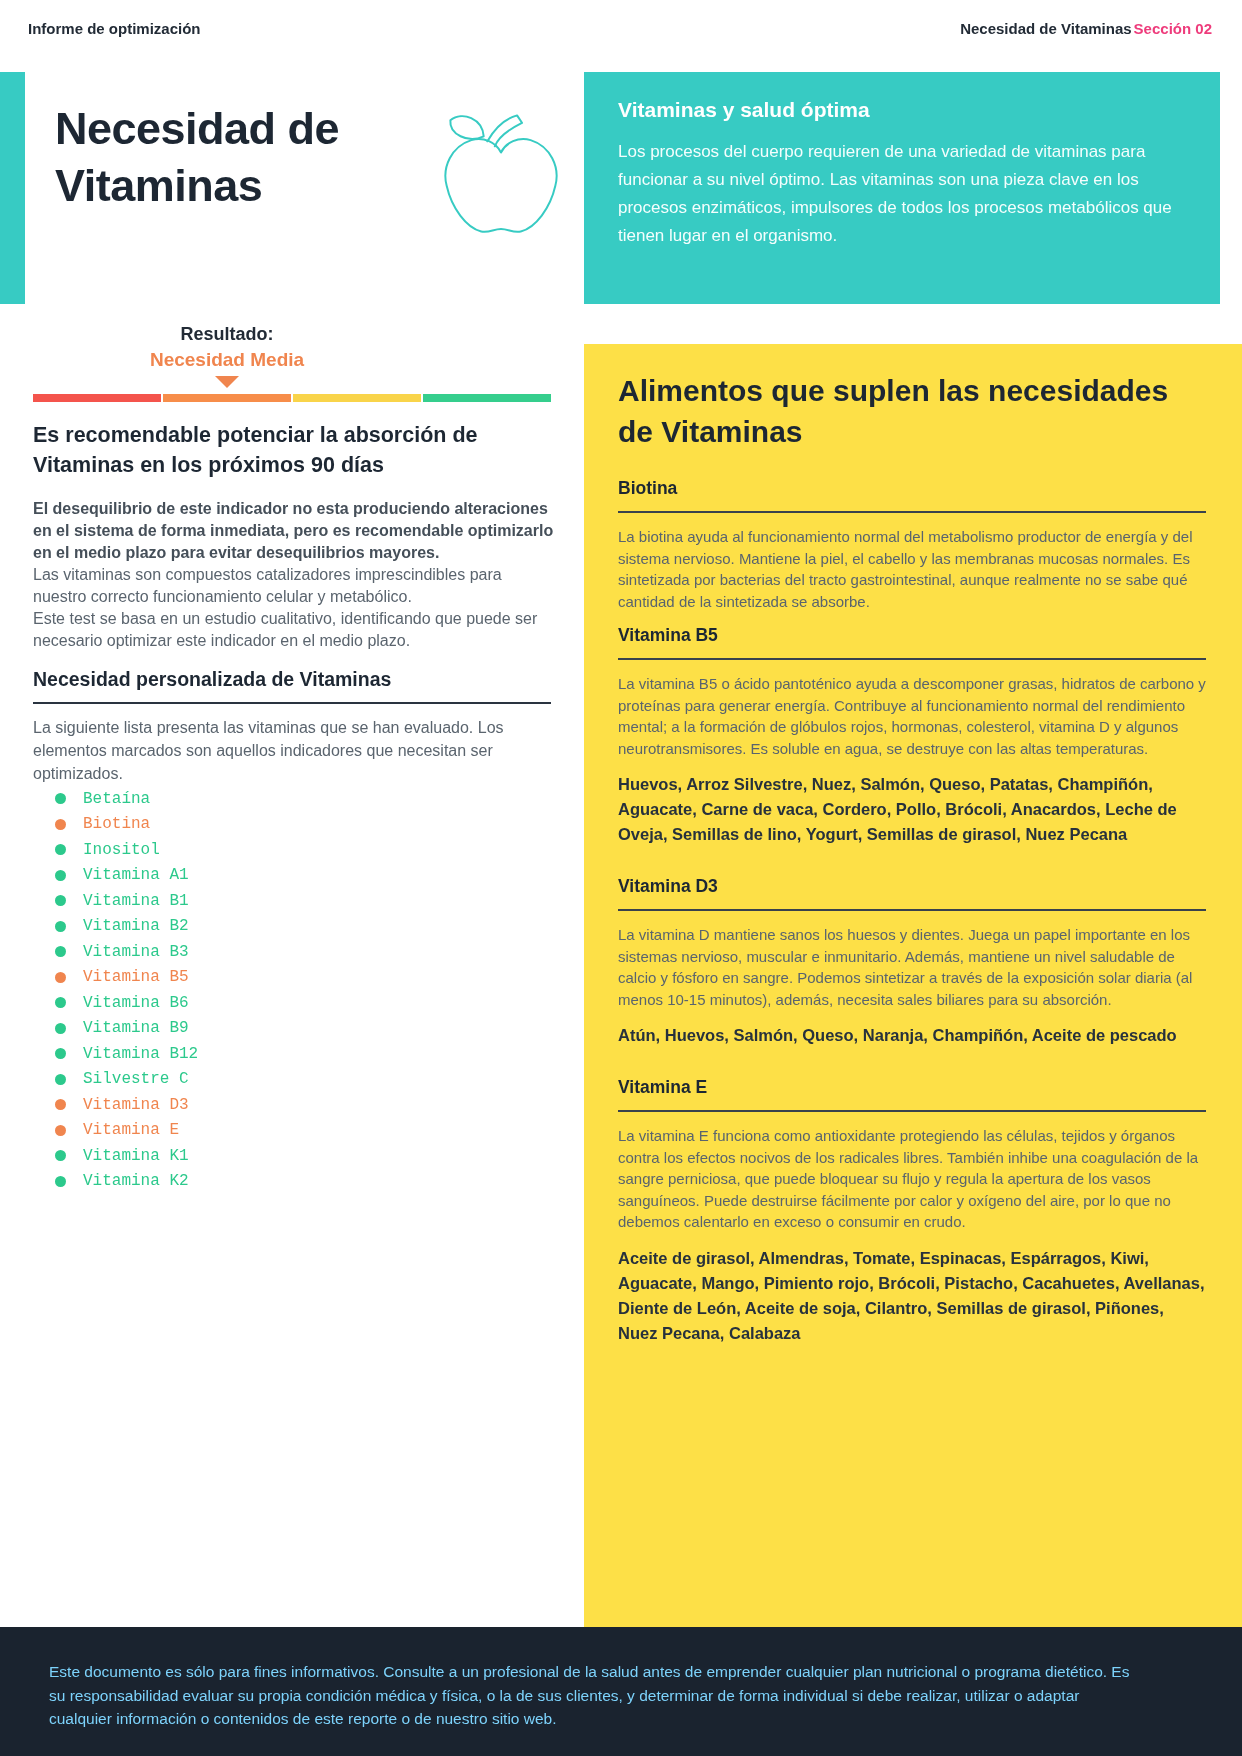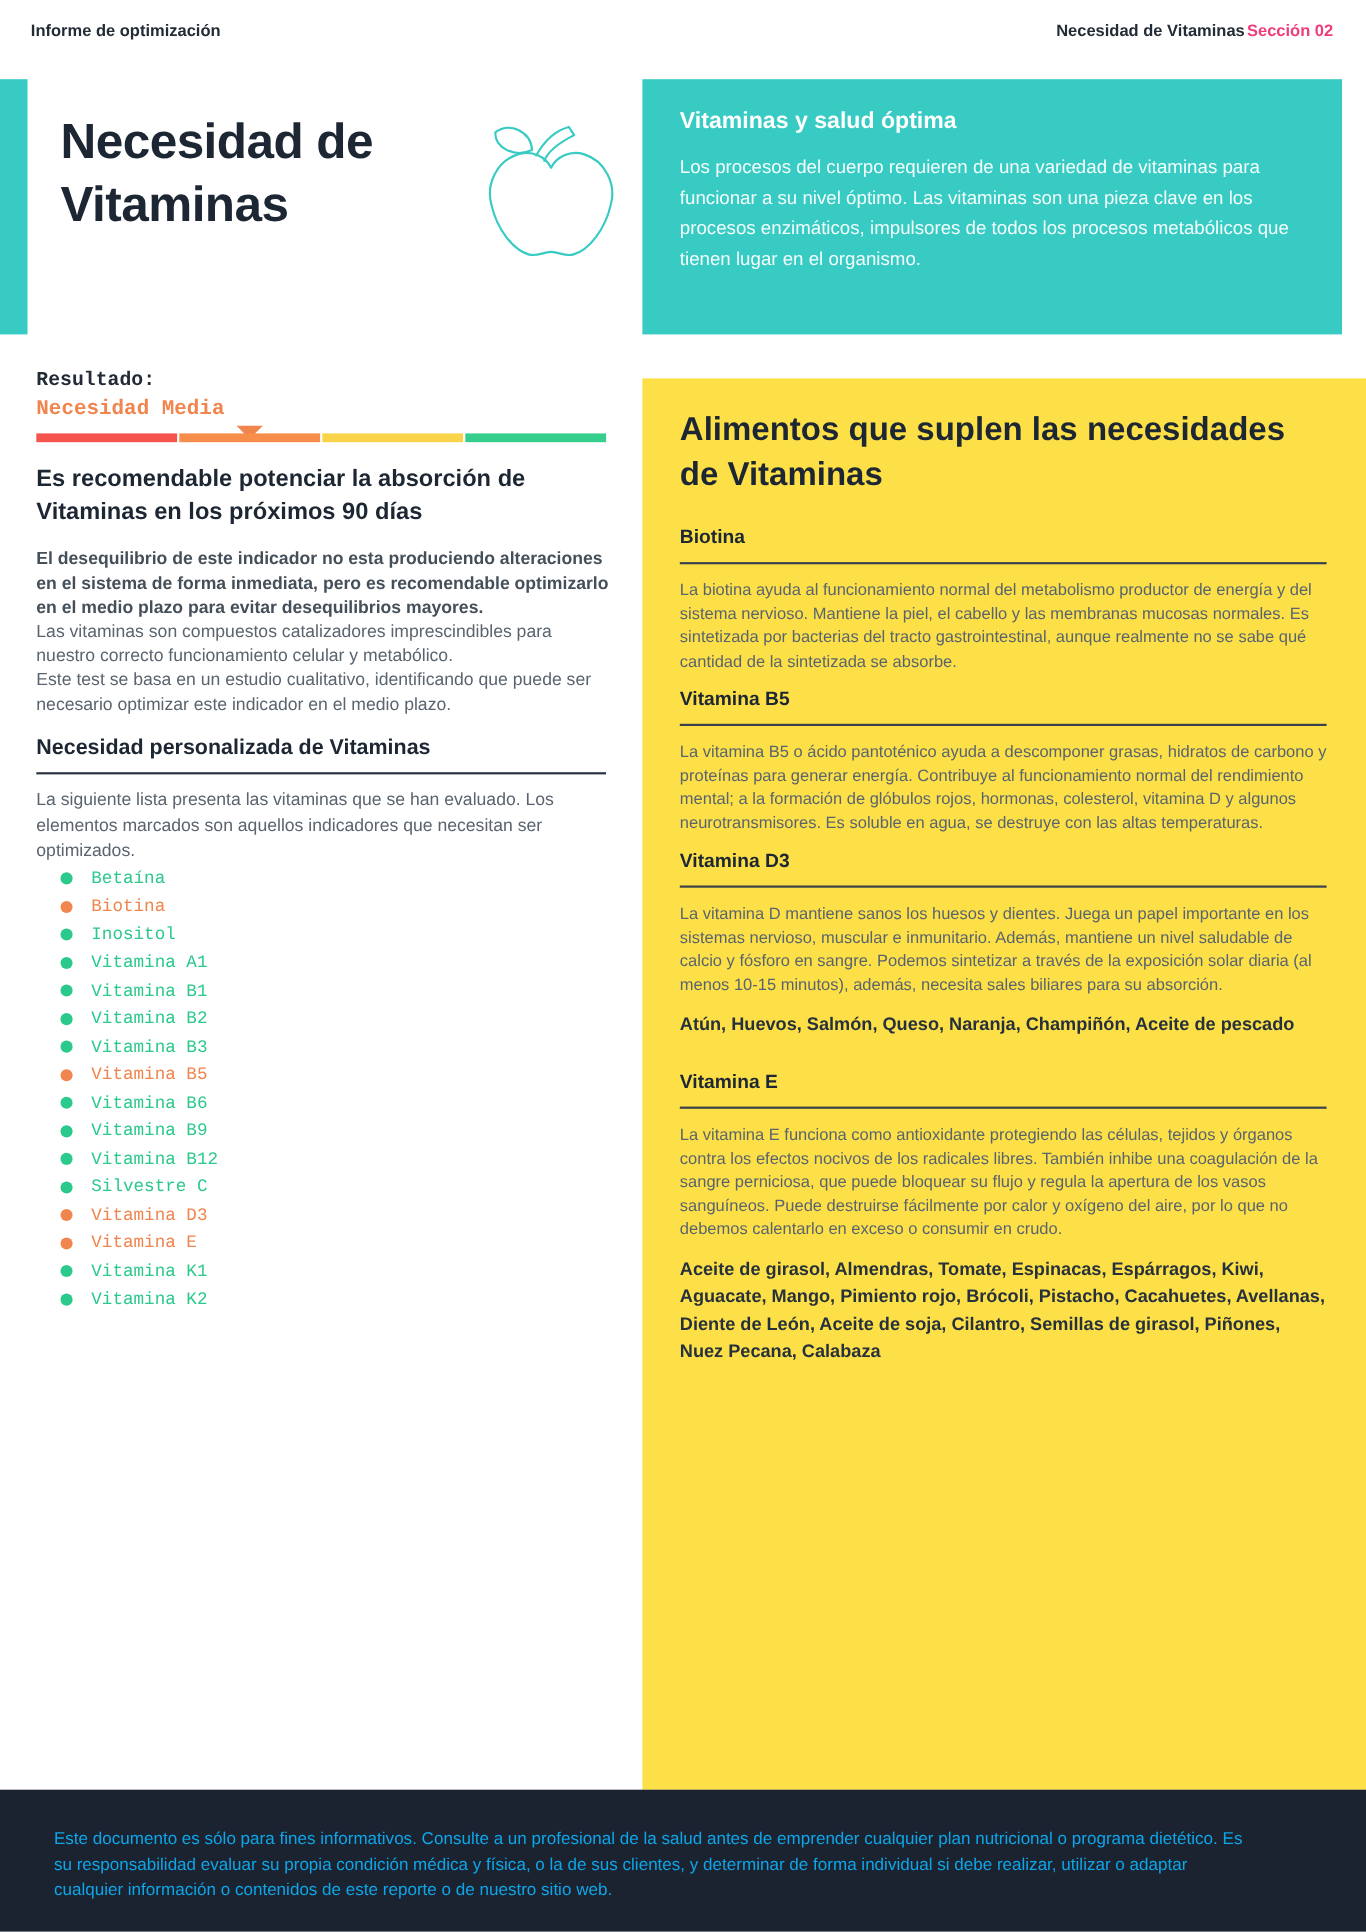--- a/index.html
+++ b/index.html
@@ -19,21 +19,21 @@
   
   .hero-title { position:absolute; left:55px; top:100px; width:380px;
     font-size:45px; line-height:57px; font-weight:800; letter-spacing:-0.5px; color:#1d2733; }
   .apple { position:absolute; left:438px; top:108px; width:126px; height:142px; }
   
   .hero-box { position:absolute; left:584px; top:72px; width:636px; height:232px;
     background:#37cbc3; color:#ffffff; padding:26px 36px 0 34px; }
   .hero-box h2 { font-size:21px; font-weight:bold; margin-bottom:16px; }
   .hero-box p { font-size:17px; line-height:28px; color:#f4fefd; }
   
-  .result-block { position:absolute; left:33px; top:336px; width:388px; text-align:left;font-family:Liberation Mono, monospace; }
+  .result-block { position:absolute; left:33px; top:324px; width:388px; text-align:center; }
   .result-label { font-size:18px; font-weight:600; color:#222b36; margin-bottom:4px; }
   .result-value { font-size:19px; font-weight:bold; color:#f0854e; }
   .result-marker { width:0; height:0; margin:5px auto 0;
     border-left:12px solid transparent; border-right:12px solid transparent;
     border-top:12px solid #f0854e; }
   .scale-bar { position:absolute; left:33px; top:394px; width:518px; height:8px;
     display:flex; gap:2px; }
   .scale-bar .seg { flex:1; }
   
   .rec-heading { position:absolute; left:33px; top:420px; width:522px;
@@ -59,21 +59,21 @@
     background:#fde047; padding:26px 36px 0 34px; }
   .foods-heading { font-size:30px; line-height:41px; font-weight:bold; color:#1d2733;
     width:580px; margin-bottom:26px; }
   .food-section h3 { font-size:17.5px; font-weight:bold; color:#1d2733;
     padding-bottom:12px; border-bottom:2px solid #39424c; margin-bottom:13px; }
   .food-section .fs-desc { font-size:15px; line-height:21.5px; color:#5a646e; margin-bottom:13px; }
   .food-section .fs-foods { font-size:16.5px; line-height:25px; font-weight:bold;
     color:#27313c; margin-bottom:29px; }
   
   .footer { position:absolute; left:0; bottom:0; width:1242px; height:129px;
-    background:#1a232f; color:#0ea5e9; padding:33px 100px 0 49px; }
+    background:#1a232f; color:#7dd3fc; padding:33px 100px 0 49px; }
   .footer p { font-size:15.5px; line-height:23.5px; }
 </style>
 </head>
 <body>
 
 <header class="topbar">
   <span>Informe de optimización</span>
   <span class="right">
     <span>Necesidad de Vitaminas</span>
     <span class="section-badge">Sección 02</span>
@@ -192,20 +192,21 @@
 <section class="foods-panel">
   <h2 class="foods-heading">Alimentos que suplen las necesidades de Vitaminas</h2>
   <div>
       <section class="food-section">
         <h3>Biotina</h3>
         <p class="fs-desc">La biotina ayuda al funcionamiento normal del metabolismo productor de energía y del sistema nervioso. Mantiene la piel, el cabello y las membranas mucosas normales. Es sintetizada por bacterias del tracto gastrointestinal, aunque realmente no se sabe qué cantidad de la sintetizada se absorbe.</p>
       </section>
       <section class="food-section">
         <h3>Vitamina B5</h3>
         <p class="fs-desc">La vitamina B5 o ácido pantoténico ayuda a descomponer grasas, hidratos de carbono y proteínas para generar energía. Contribuye al funcionamiento normal del rendimiento mental; a la formación de glóbulos rojos, hormonas, colesterol, vitamina D y algunos neurotransmisores. Es soluble en agua, se destruye con las altas temperaturas.</p>
+        <p class="fs-foods">Huevos, Arroz Silvestre, Nuez, Salmón, Queso, Patatas, Champiñón, Aguacate, Carne de vaca, Cordero, Pollo, Brócoli, Anacardos, Leche de Oveja, Semillas de lino, Yogurt, Semillas de girasol, Nuez Pecana</p>
       </section>
       <section class="food-section">
         <h3>Vitamina D3</h3>
         <p class="fs-desc">La vitamina D mantiene sanos los huesos y dientes. Juega un papel importante en los sistemas nervioso, muscular e inmunitario. Además, mantiene un nivel saludable de calcio y fósforo en sangre. Podemos sintetizar a través de la exposición solar diaria (al menos 10-15 minutos), además, necesita sales biliares para su absorción.</p>
         <p class="fs-foods">Atún, Huevos, Salmón, Queso, Naranja, Champiñón, Aceite de pescado</p>
       </section>
       <section class="food-section">
         <h3>Vitamina E</h3>
         <p class="fs-desc">La vitamina E funciona como antioxidante protegiendo las células, tejidos y órganos contra los efectos nocivos de los radicales libres. También inhibe una coagulación de la sangre perniciosa, que puede bloquear su flujo y regula la apertura de los vasos sanguíneos. Puede destruirse fácilmente por calor y oxígeno del aire, por lo que no debemos calentarlo en exceso o consumir en crudo.</p>
         <p class="fs-foods">Aceite de girasol, Almendras, Tomate, Espinacas, Espárragos, Kiwi, Aguacate, Mango, Pimiento rojo, Brócoli, Pistacho, Cacahuetes, Avellanas, Diente de León, Aceite de soja, Cilantro, Semillas de girasol, Piñones, Nuez Pecana, Calabaza</p>

